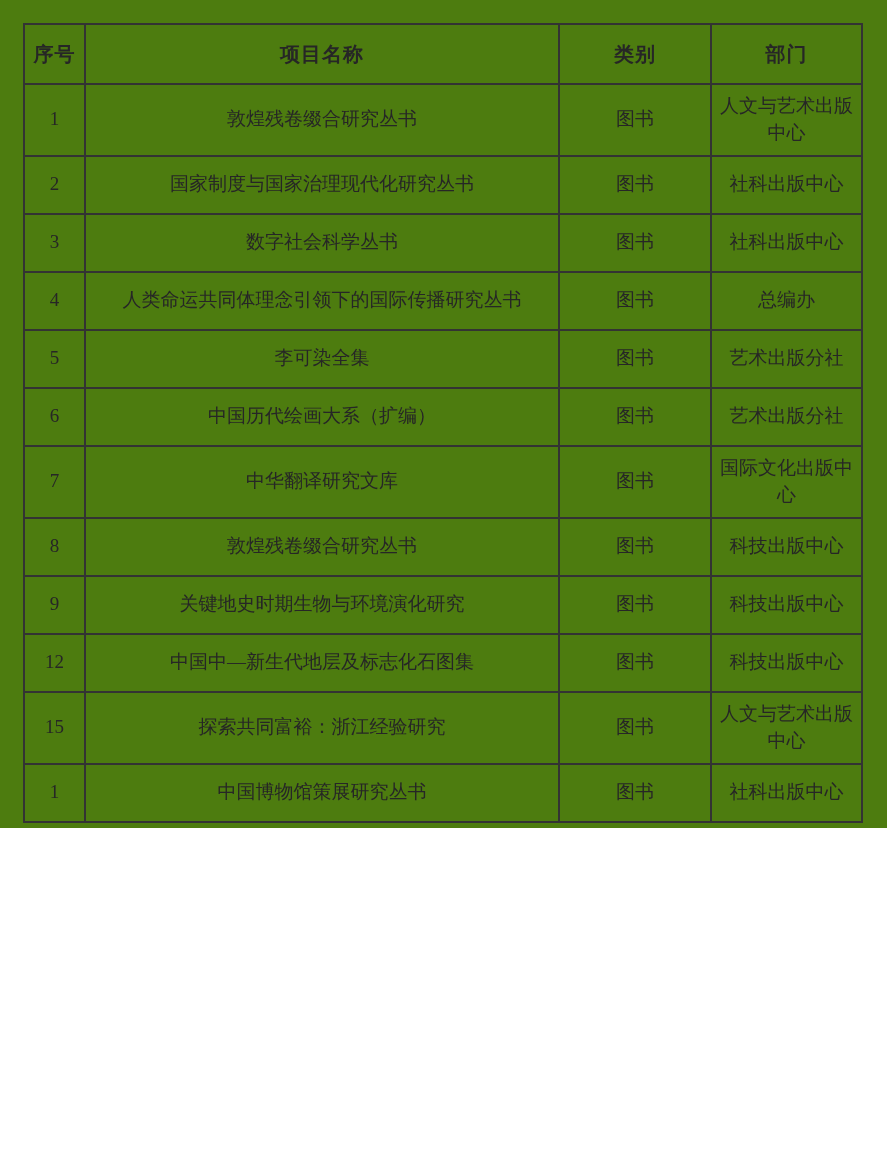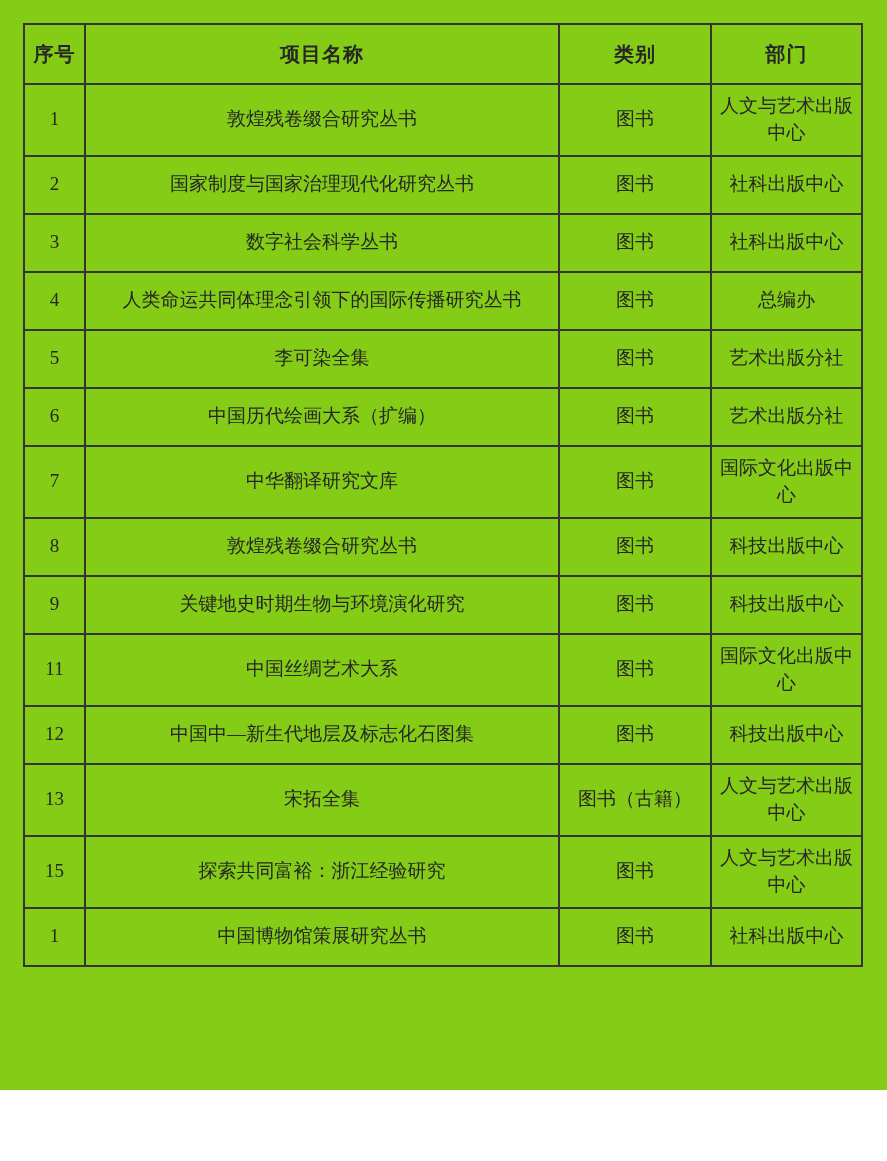--- a/index.html
+++ b/index.html
@@ -10,23 +10,23 @@
   body {
     width: 887px;
     height: 1161px;
     font-family: "Liberation Serif", "DejaVu Serif", serif;
     color: #262626;
     overflow: hidden;
   }
   .page {
     box-sizing: border-box;
     width: 887px;
-    height: 1090px;
+    height: 828px;
     padding: 23px 26px 15px 23px;
-    background: #84cc16;
+    background: #4d7c0f;
   }
   table.projects {
     border-collapse: collapse;
     width: 838px;
     table-layout: fixed;
   }
   table.projects th,
   table.projects td {
     border: 2px solid #333333;
     text-align: center;
@@ -131,40 +131,28 @@
   </tr>
 
   <tr>
     <td class="col-no">9</td>
     <td class="col-name">关键地史时期生物与环境演化研究</td>
     <td class="col-cat">图书</td>
     <td class="col-dept">科技出版中心</td>
   </tr>
 
 
-  <tr>
-    <td class="col-no">11</td>
-    <td class="col-name">中国丝绸艺术大系</td>
-    <td class="col-cat">图书</td>
-    <td class="col-dept">国际文化出版中心</td>
-  </tr>
 
   <tr>
     <td class="col-no">12</td>
     <td class="col-name">中国中—新生代地层及标志化石图集</td>
     <td class="col-cat">图书</td>
     <td class="col-dept">科技出版中心</td>
   </tr>
 
-  <tr>
-    <td class="col-no">13</td>
-    <td class="col-name">宋拓全集</td>
-    <td class="col-cat">图书（古籍）</td>
-    <td class="col-dept">人文与艺术出版中心</td>
-  </tr>
 
 
   <tr>
     <td class="col-no">15</td>
     <td class="col-name">探索共同富裕：浙江经验研究</td>
     <td class="col-cat">图书</td>
     <td class="col-dept">人文与艺术出版中心</td>
   </tr>
 
   <tr>

